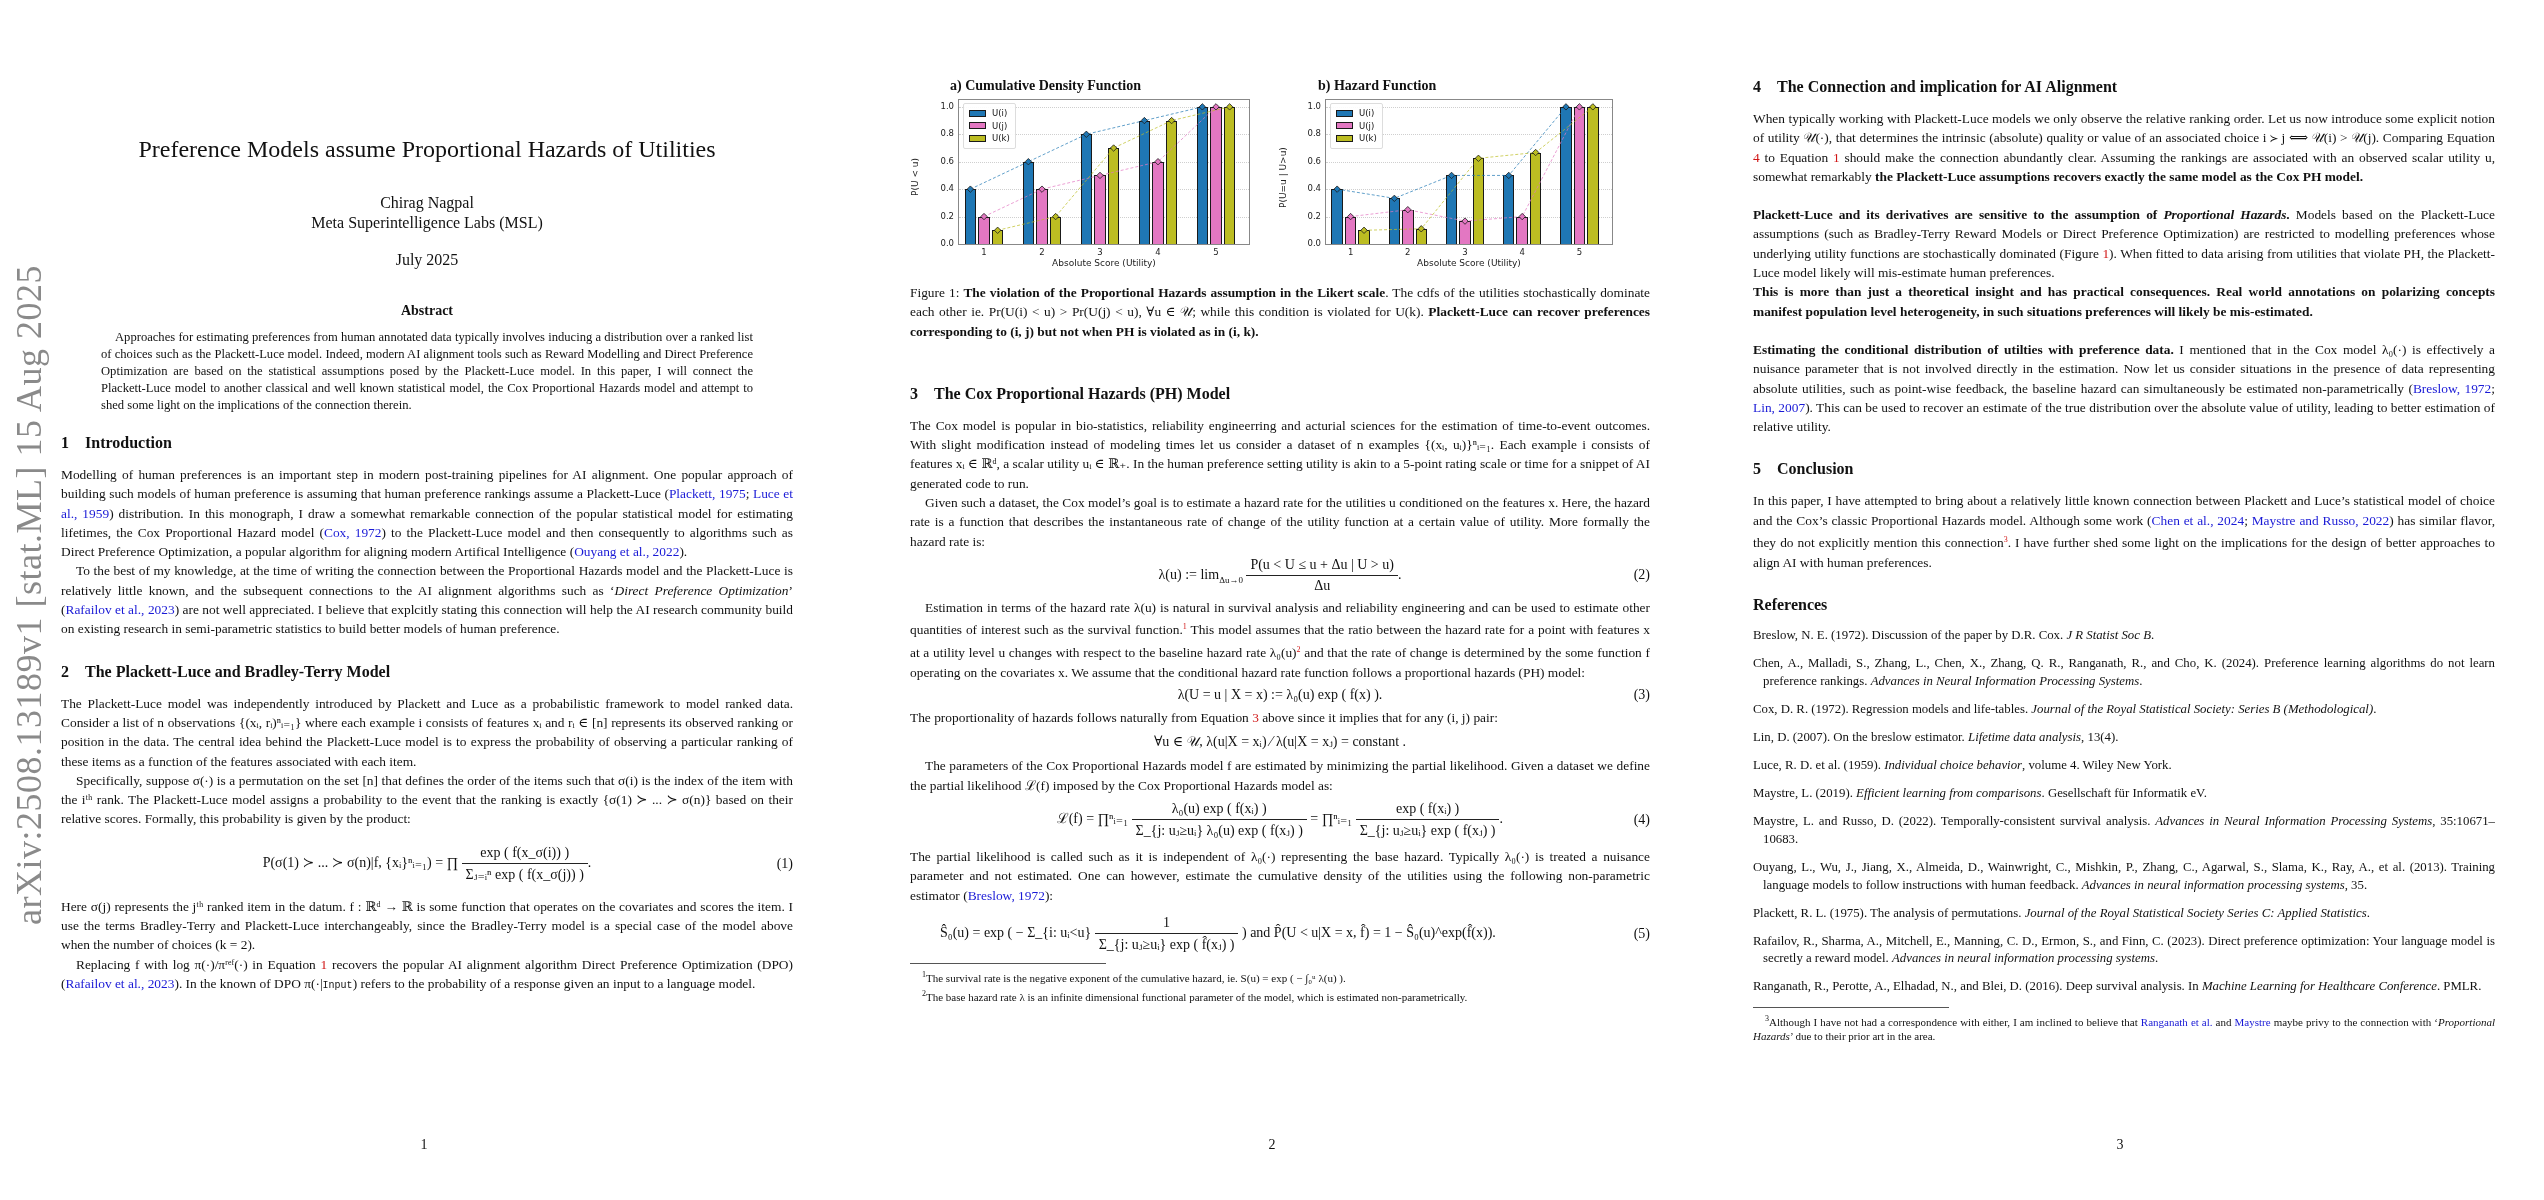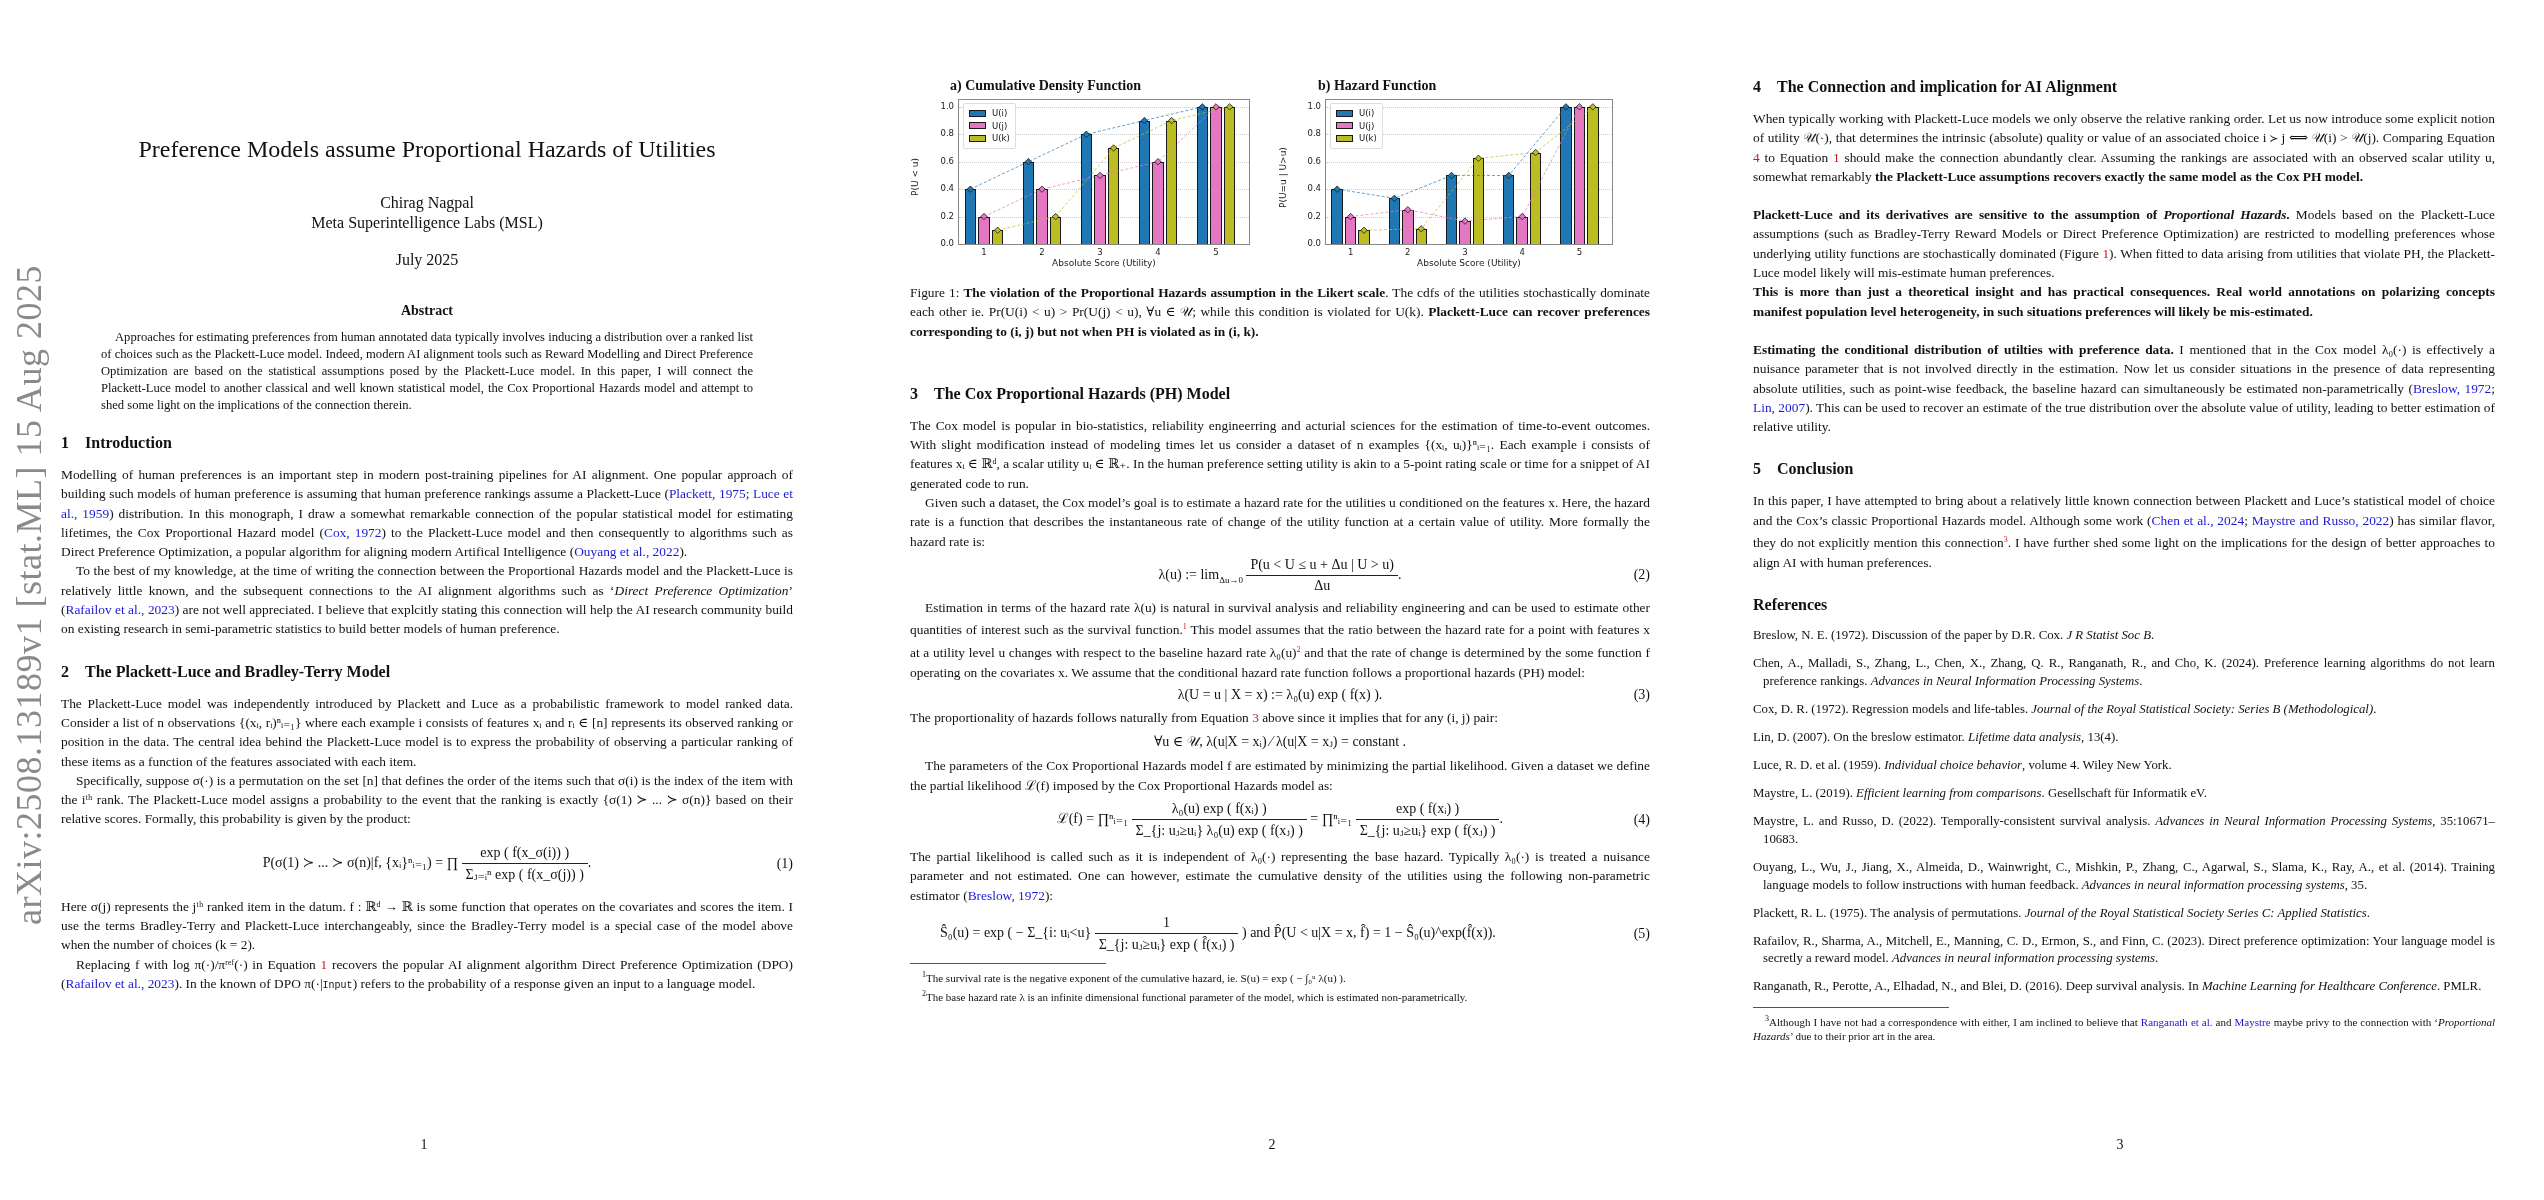--- a/index.html
+++ b/index.html
@@ -306,21 +306,21 @@
 
     <h2 style="margin-top:24px;">References</h2>
     <div class="refs" id="refs">
         <div class="ref-item"><span>Breslow, N. E. (1972). Discussion of the paper by D.R. Cox. </span><span class="it">J R Statist Soc B</span><span>.</span></div>
         <div class="ref-item"><span>Chen, A., Malladi, S., Zhang, L., Chen, X., Zhang, Q. R., Ranganath, R., and Cho, K. (2024). Preference learning algorithms do not learn preference rankings. </span><span class="it">Advances in Neural Information Processing Systems</span><span>.</span></div>
         <div class="ref-item"><span>Cox, D. R. (1972). Regression models and life-tables. </span><span class="it">Journal of the Royal Statistical Society: Series B (Methodological)</span><span>.</span></div>
         <div class="ref-item"><span>Lin, D. (2007). On the breslow estimator. </span><span class="it">Lifetime data analysis</span><span>, 13(4).</span></div>
         <div class="ref-item"><span>Luce, R. D. et al. (1959). </span><span class="it">Individual choice behavior</span><span>, volume 4. Wiley New York.</span></div>
         <div class="ref-item"><span>Maystre, L. (2019). </span><span class="it">Efficient learning from comparisons</span><span>. Gesellschaft für Informatik eV.</span></div>
         <div class="ref-item"><span>Maystre, L. and Russo, D. (2022). Temporally-consistent survival analysis. </span><span class="it">Advances in Neural Information Processing Systems</span><span>, 35:10671–10683.</span></div>
-        <div class="ref-item"><span>Ouyang, L., Wu, J., Jiang, X., Almeida, D., Wainwright, C., Mishkin, P., Zhang, C., Agarwal, S., Slama, K., Ray, A., et al. (2014). Training language models to follow instructions with human feedback. </span><span class="it">Advances in neural information processing systems</span><span>, 35.</span></div>
+        <div class="ref-item"><span>Ouyang, L., Wu, J., Jiang, X., Almeida, D., Wainwright, C., Mishkin, P., Zhang, C., Agarwal, S., Slama, K., Ray, A., et al. (2013). Training language models to follow instructions with human feedback. </span><span class="it">Advances in neural information processing systems</span><span>, 35.</span></div>
         <div class="ref-item"><span>Plackett, R. L. (1975). The analysis of permutations. </span><span class="it">Journal of the Royal Statistical Society Series C: Applied Statistics</span><span>.</span></div>
         <div class="ref-item"><span>Rafailov, R., Sharma, A., Mitchell, E., Manning, C. D., Ermon, S., and Finn, C. (2023). Direct preference optimization: Your language model is secretly a reward model. </span><span class="it">Advances in neural information processing systems</span><span>.</span></div>
         <div class="ref-item"><span>Ranganath, R., Perotte, A., Elhadad, N., and Blei, D. (2016). Deep survival analysis. In </span><span class="it">Machine Learning for Healthcare Conference</span><span>. PMLR.</span></div>
       </div>
 
     <div class="footnote-rule" style="margin-top:0;"></div>
     <div class="footnote" style="text-indent:12px; text-align:justify; margin-top:3px;"><sup>3</sup><span>Although I have not had a correspondence with either, I am inclined to believe that </span><a class="cite">Ranganath et al.</a><span> and </span><a class="cite">Maystre</a><span> maybe privy to the connection with ‘</span><span class="it">Proportional Hazards</span><span>’ due to their prior art in the area.</span></div>
   </div>
   <div class="pagenum">3</div>
 </div>

